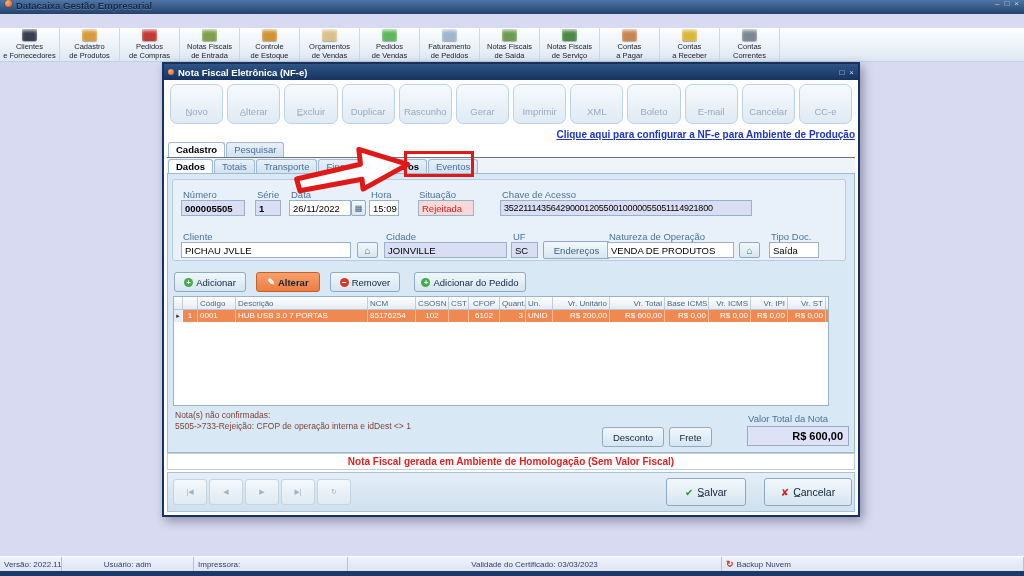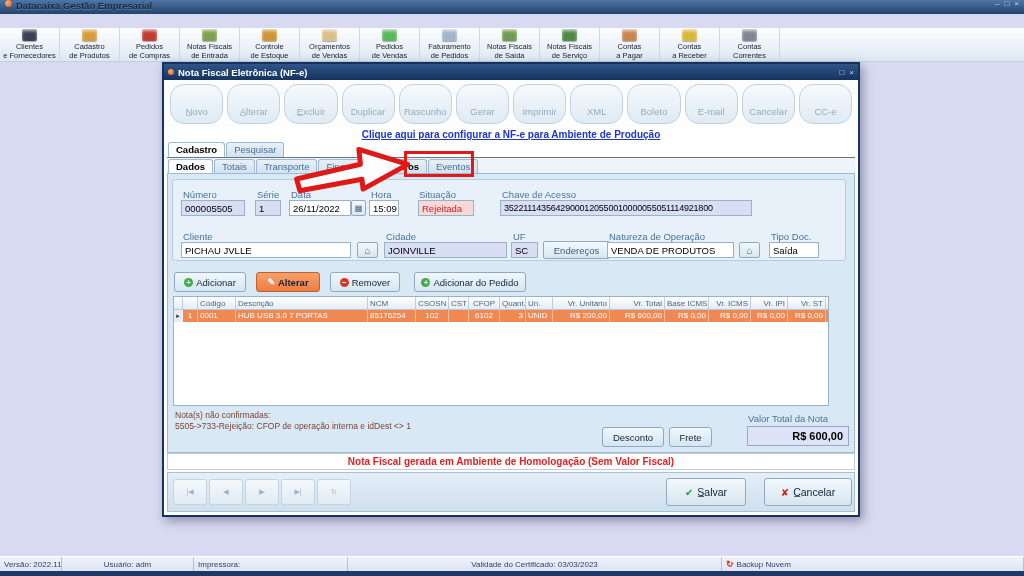--- a/index.html
+++ b/index.html
@@ -24,36 +24,36 @@
 .tbi{width:15px;height:12px;border-radius:2px;margin-bottom:1px;box-shadow:inset 0 2px 3px rgba(255,255,255,.65),0 1px 1px rgba(0,0,0,.3)}
 .tbl{font-size:7.5px;color:#1c1c2e;line-height:9px;white-space:nowrap}
 
 
 .dialog{position:absolute;left:162px;top:62px;width:698px;height:455px;background:#fdfdfe;border:2px solid #16335f;box-shadow:3px 4px 10px rgba(0,0,30,.35);z-index:10}
 .dtitle{height:16px;background:linear-gradient(#2f5487,#16335f);display:flex;align-items:center;gap:4px;padding:0 4px}
 .ddot{width:6px;height:6px;border-radius:50%;background:radial-gradient(circle at 35% 35%,#ffb070,#e2541e)}
 .dttl{color:#fff;font-weight:bold;font-size:9.5px}
 .dctl{margin-left:auto;color:#cfdcec;font-size:8px;display:flex;gap:5px}
 .dtoolbar{position:absolute;left:6px;top:20px;right:6px;height:40px;display:flex;gap:4px}
-.dtb{flex:1;border:1px solid #bfd2e2;border-radius:14px;background:linear-gradient(#f6fafd,#dfeaf3);color:#97abc0;font-size:9.5px;display:flex;align-items:flex-end;justify-content:center;padding-bottom:6px;white-space:nowrap;overflow:hidden}
-.linkrow{position:absolute;top:63px;left:3px;right:3px;height:15px;background:#fff;text-align:center;font-size:10px;line-height:15px}
+.dtb{flex:1;border:1px solid #bfd2e2;border-radius:7px;background:linear-gradient(#f6fafd,#dfeaf3);color:#97abc0;font-size:9.5px;display:flex;align-items:flex-end;justify-content:center;padding-bottom:6px;white-space:nowrap;overflow:hidden}
+.linkrow{position:absolute;top:63px;left:3px;right:3px;height:15px;background:#fff;text-align:right;font-size:10px;line-height:15px}
 .link{color:#1f35c4;text-decoration:underline;font-weight:bold;cursor:pointer}
 .tabs1{position:absolute;top:77px;left:3px;right:3px;height:16px;background:#fff;display:flex;gap:1px;padding:1px 0 0 1px}
 .tabs2{position:absolute;top:93px;left:3px;right:3px;height:16px;background:#eef4fa;border-top:1px solid #737373;display:flex;gap:1px;padding:1px 0 0 1px}
 .tab{padding:1px 7px;font-size:9.5px;border:1px solid #9fb9d2;border-bottom:none;border-radius:3px 3px 0 0;background:linear-gradient(#e6f0f8,#d2e2f0);color:#4a7096;white-space:nowrap}
 .tab.active{background:#fbfdfe;color:#000;font-weight:bold}
 .tab.outros{color:#000;font-weight:bold}
 
 
 .panel{position:absolute;top:109px;left:3px;right:3px;height:280px;background:#d9e8f5;border:1px solid #9fb9d2}
 .gbox1{position:absolute;left:4px;right:8px;top:5px;height:82px;background:#e8f1f9;border:1px solid #b6cce0;border-radius:3px}
 .flabel{position:absolute;font-size:9.5px;color:#4a7299;white-space:nowrap}
 .fin{position:absolute;height:16px;border:1px solid #9ab2c8;background:#fff;font-size:9.5px;padding:0 3px;display:flex;align-items:center;white-space:nowrap;overflow:hidden}
 .fin.ro{background:#d9def5}
-.fin.bold{font-weight:normal}
+.fin.bold{font-weight:bold}
 .fin.pink{background:#f6d9d9;color:#d22222}
 .sqbtn{position:absolute;height:16px;border:1px solid #8fa9c0;border-radius:2px;background:linear-gradient(#f2f8fc,#d8e6f1);font-size:8px;color:#3c5d7e;display:flex;align-items:center;justify-content:center;cursor:pointer}
 .sqbtn.green{color:#1f8b3a;font-size:10px;font-weight:bold}
 .pbtn{position:absolute;border:1px solid #8fa9c0;border-radius:3px;background:linear-gradient(#f0f7fc,#d6e5f1);font-size:9.5px;color:#10243a;display:flex;align-items:center;justify-content:center;gap:3px;cursor:pointer;white-space:nowrap}
 .pbtn .plus,.pbtn .minus{width:9px;height:9px;border-radius:50%;color:#fff;font-size:8px;line-height:9px;text-align:center;font-weight:bold}
 .pbtn .plus{background:#3fae4a}
 .pbtn .minus{background:#d33a2e}
 .pbtn.orange{background:linear-gradient(#f7a06c,#ee7c40);border-color:#c45f2a;font-weight:bold}
 .pbtn.orange .edit{color:#fff;font-size:9px}
 

